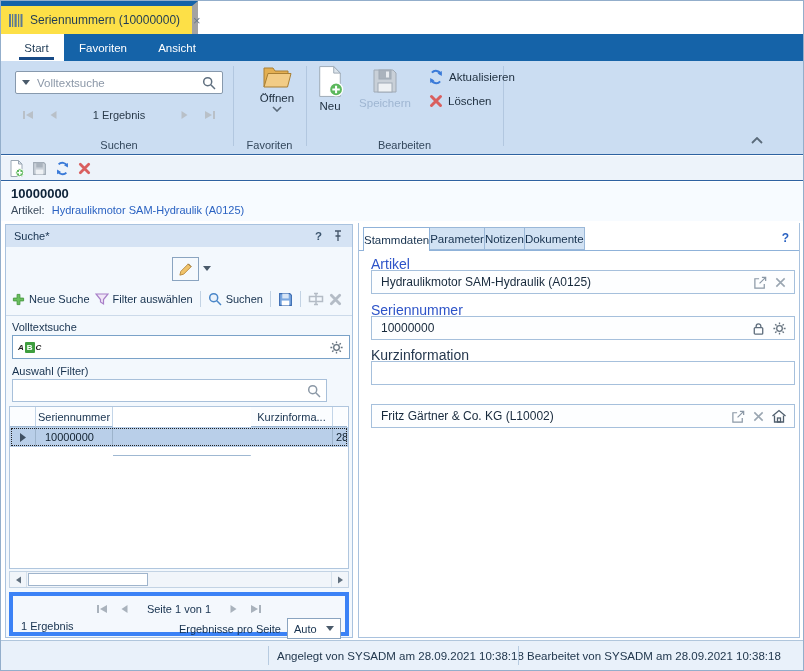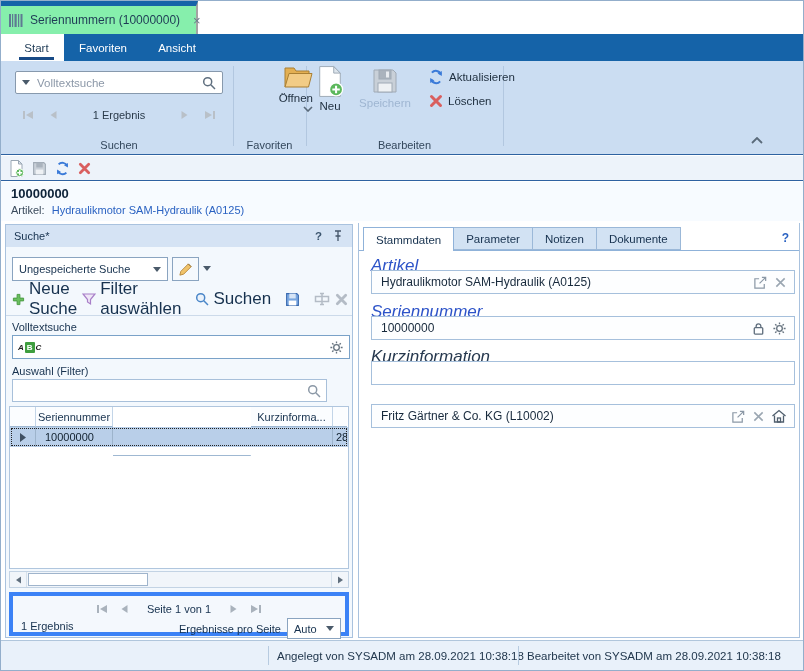--- a/index.html
+++ b/index.html
@@ -2,22 +2,22 @@
 <html><head>
 <meta charset="utf-8">
 <style>
   html,body{margin:0;padding:0;width:804px;height:671px;overflow:hidden;
     font-family:"Liberation Sans",sans-serif;font-size:11px;color:#1b3148;background:#fff;}
   .window{position:absolute;inset:0;border:1px solid #93aecb;box-sizing:border-box;background:#fff;}
   *{box-sizing:border-box;}
   svg{display:block;}
 
   
-  .doc-tab{position:absolute;left:0;top:0;width:197px;height:33px;background:#86efac;
-    border-top:5px solid #1563a8;border-right:2px solid #a3a3a3;display:flex;align-items:center;padding:0 8px;gap:7px;}
+  .doc-tab{position:absolute;left:0;top:0;width:197px;height:33px;background:#fde047;
+    border-top:5px solid #1563a8;border-right:6px solid #a3a3a3;display:flex;align-items:center;padding:0 8px;gap:7px;}
   .doc-tab .title{font-size:12px;color:#1e3a55;white-space:nowrap;}
   .doc-close{color:#6a7a8a;font-size:13px;line-height:1;margin-left:6px;cursor:default;}
 
   
   .ribbon-strip{position:absolute;left:0;top:33px;right:0;height:27px;background:#fff;display:flex;}
   .rt-pad{width:8px;background:#fff;}
   .rt-start{width:55px;background:#fff;position:relative;display:flex;align-items:center;justify-content:center;
     color:#1e3a55;font-size:11.5px;}
   .rt-start::after{content:"";position:absolute;left:10px;right:10px;bottom:1px;height:3px;background:#184a86;}
   .rt-rest{flex:1;background:#1563a8;display:flex;}
@@ -53,21 +53,21 @@
   .spanel{position:absolute;left:4px;top:223px;width:348px;height:414px;border:1px solid #a9c2de;background:#f3f8fd;}
   .sp-caption{position:absolute;left:0;right:0;top:0;height:22px;background:#d5e3f4;display:flex;align-items:center;padding:0 8px;color:#16314e;}
   .sp-caption .q{position:absolute;right:30px;font-weight:bold;color:#3c556e;font-size:11.5px;}
   .sp-caption .pin{position:absolute;right:8px;top:4px;}
   .combo{background:#fff;border:1px solid #8aa4c0;display:flex;align-items:center;padding:0 6px;gap:4px;color:#16314e;}
   .combo .tx{flex:1;white-space:nowrap;overflow:hidden;}
   .saved-combo{position:absolute;left:6px;top:32px;width:156px;height:24px;}
   .edit-btn{position:absolute;left:166px;top:32px;width:27px;height:24px;background:#f5f9fd;border:1px solid #8aa4c0;
     display:flex;align-items:center;justify-content:center;}
   .edit-caret{position:absolute;left:197px;top:41px;}
-  .sp-toolbar{position:absolute;left:6px;top:62px;right:4px;height:24px;display:flex;align-items:center;gap:5px;color:#16314e;font-size:17px;}
+  .sp-toolbar{position:absolute;left:6px;top:62px;right:4px;height:24px;display:flex;align-items:center;gap:5px;color:#16314e;font-size:11px;}
   .tb-sep{width:1px;height:16px;background:#c3d3e4;margin:0 2px;}
   .tb-item{display:flex;align-items:center;gap:4px;}
   .sp-divider{position:absolute;left:0;right:0;top:90px;height:1px;background:#ccdaea;}
   .fld-label{position:absolute;color:#16314e;}
   .tx-input{position:absolute;background:#fff;border:1px solid #7aa2c8;display:flex;align-items:center;padding:0 5px;gap:4px;}
   .tx-input input{border:none;outline:none;flex:1;min-width:0;font-family:inherit;font-size:11.5px;color:#16314e;background:transparent;}
   .abc{display:inline-flex;align-items:center;font-size:8px;font-weight:bold;color:#222;gap:1px;}
   .abc b{background:#3f9e3f;color:#fff;padding:0 2px;border-radius:1px;font-size:8px;line-height:11px;}
 
   
@@ -89,25 +89,25 @@
   .pg-count{position:absolute;left:8px;top:24px;color:#16314e;}
   .pg-right{position:absolute;right:4px;top:22px;display:flex;align-items:center;gap:6px;color:#16314e;}
   .pg-select{width:54px;height:21px;}
 
   
   .dpanel{position:absolute;left:357px;top:222px;width:442px;height:415px;background:#fff;
     border-left:1px solid #a9c2de;border-right:1px solid #a9c2de;border-bottom:1px solid #a9c2de;}
   .tabline{position:absolute;left:0;right:0;top:27px;height:1px;background:#8fb2d9;}
   .dtabs{position:absolute;left:4px;top:4px;display:flex;}
   .dtab{height:23px;background:#d2e2f3;border:1px solid #9bb8d8;border-left:none;display:flex;align-items:center;justify-content:center;
-    color:#16314e;font-size:11.5px;padding:0 12px;}
+    color:#16314e;font-size:11.5px;padding:0 0;}
   .dtab:first-child{border-left:1px solid #9bb8d8;}
   .dtab.active{background:#fff;border:1px solid #8fb2d9;border-bottom:none;height:24px;z-index:2;}
   .d-help{position:absolute;right:10px;top:8px;font-weight:bold;font-size:12px;color:#2a62c2;}
-  .d-label{position:absolute;font-size:17px;font-style:italic;}
+  .d-label{position:absolute;font-size:14px;}
   .d-label.blue{color:#2d53c8;} .d-label.dark{color:#26384e;}
   .d-input{position:absolute;left:12px;width:424px;height:24px;background:#fdfeff;border:1px solid #a6c0dc;
     display:flex;align-items:center;padding:0 7px;}
   .d-input input{border:none;outline:none;flex:1;min-width:0;font-family:inherit;font-size:12px;color:#17293c;background:transparent;}
   .d-icons{display:flex;align-items:center;gap:6px;margin-left:4px;}
 
   
   .statusbar{position:absolute;left:0;right:0;bottom:0;height:30px;background:#e9f1fa;border-top:1px solid #b0c6dc;}
   .sb-sep{position:absolute;top:5px;bottom:5px;width:1px;background:#b7cbe0;}
   .sb-text{position:absolute;top:0;height:29px;display:flex;align-items:center;color:#22384e;font-size:11.5px;}
@@ -181,21 +181,21 @@
           </svg>
         </span>
       <span class="nv">
           <svg width="14" height="12" viewBox="0 0 14 12">
             <polygon points="2,2 9,6 2,10" fill="#b9c0c8"></polygon>
             <rect x="10" y="2" width="2" height="8" fill="#b9c0c8"></rect>
           </svg>
         </span>
     </div>
 
-    <div class="rbtn" style="left:252px;top:3px;width:60px;align-items:flex-end;">
+    <div class="rbtn" style="left:246px;top:3px;width:60px;">
       <span>
         <svg width="30" height="26" viewBox="0 0 30 26">
             <path d="M2 23 V4 h9 l2 3 h13 v3" fill="#e3af52" stroke="#a97f33"></path>
             <polygon points="6,9.5 29,9.5 25.5,23 2,23" fill="#f2cc86" stroke="#a97f33"></polygon>
           </svg>
       </span>
       <span class="lbl">Öffnen</span>
       <span>
           <svg width="10" height="6" viewBox="0 0 10 6" fill="none" stroke="#5a6a7a" stroke-width="1.6">
             <path d="M1 1 l4 4 4-4"></path>
@@ -302,28 +302,20 @@
     <div class="sp-caption">
       <span>Suche*</span>
       <span class="q">?</span>
       <span class="pin">
         <svg width="12" height="14" viewBox="0 0 12 14" fill="none" stroke="#44566a" stroke-width="1.3">
             <path d="M3 2 h6 M6 2 v5 M3.5 7 h5 M6 7 v5"></path>
           </svg>
       </span>
     </div>
 
-    <div class="combo saved-combo">
-      <span class="tx">Ungespeicherte Suche</span>
-      <span>
-          <svg width="8" height="5" viewBox="0 0 8 5">
-            <polygon points="0,0 8,0 4,5" fill="#4a5a6a"></polygon>
-          </svg>
-        </span>
-    </div>
     <div class="edit-btn">
       <span>
         <svg width="15" height="15" viewBox="0 0 16 16">
             <path d="M2 14 l1-4 8-8 3 3-8 8 z" fill="#f0c36a" stroke="#b98a3e"></path>
             <path d="M11 2 l3 3" stroke="#8a6a2e"></path>
           </svg>
       </span>
     </div>
     <span class="edit-caret">
         <svg width="8" height="5" viewBox="0 0 8 5">

